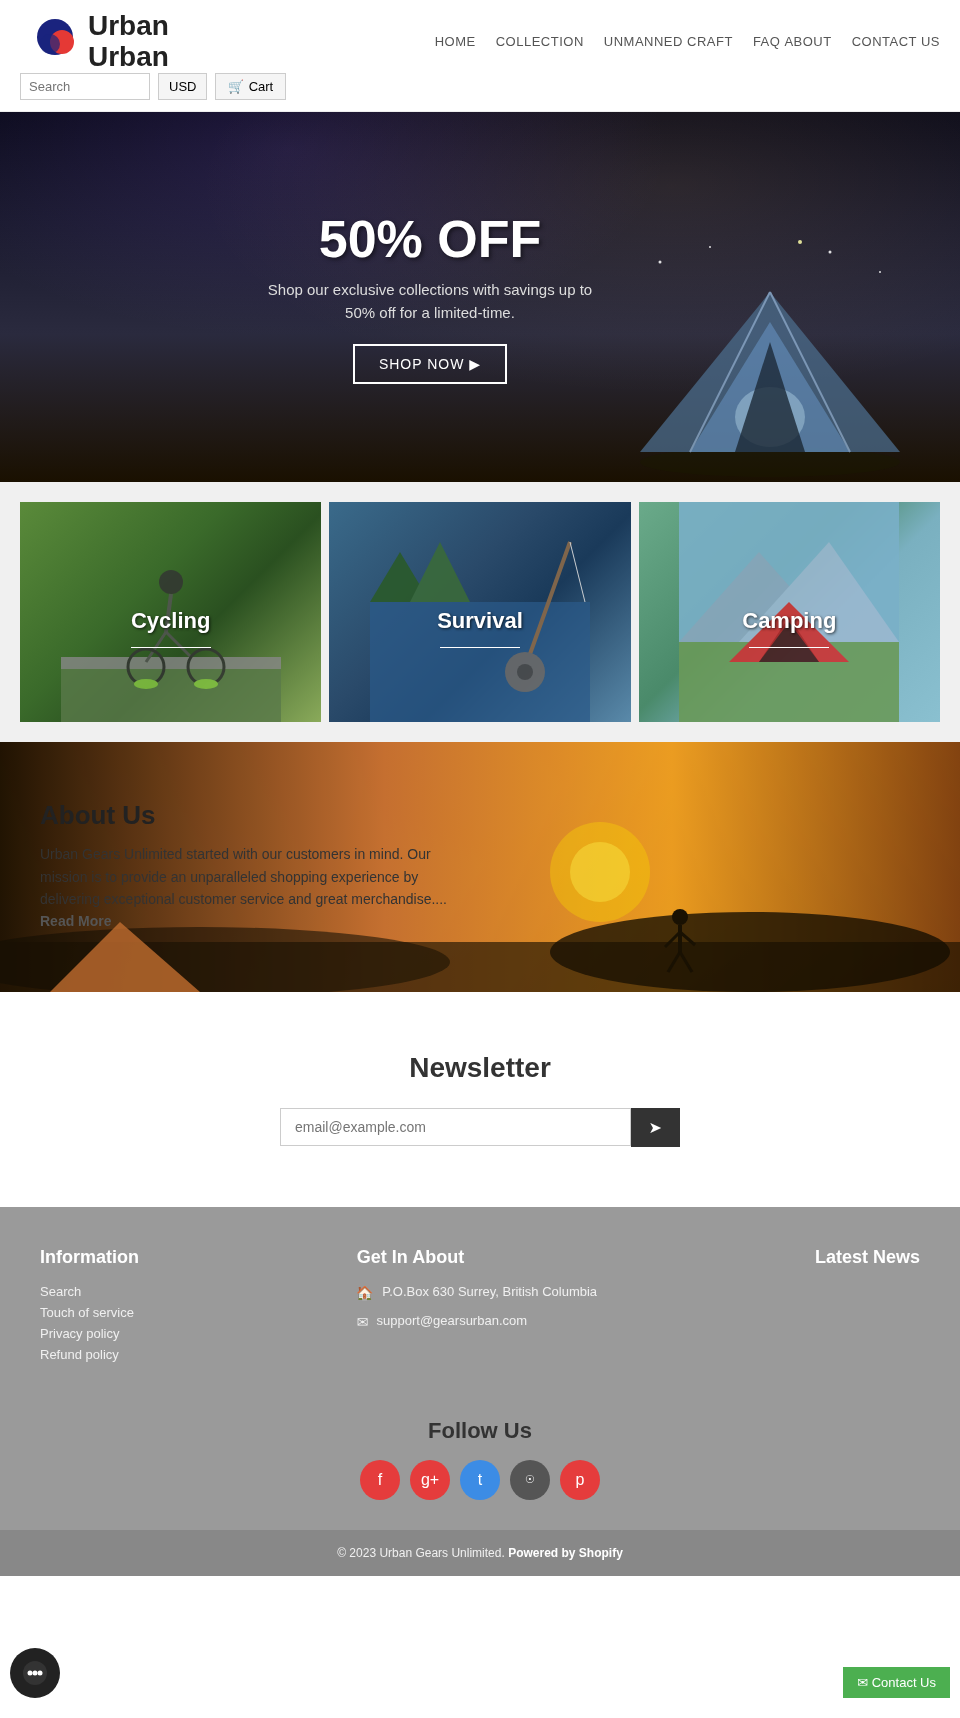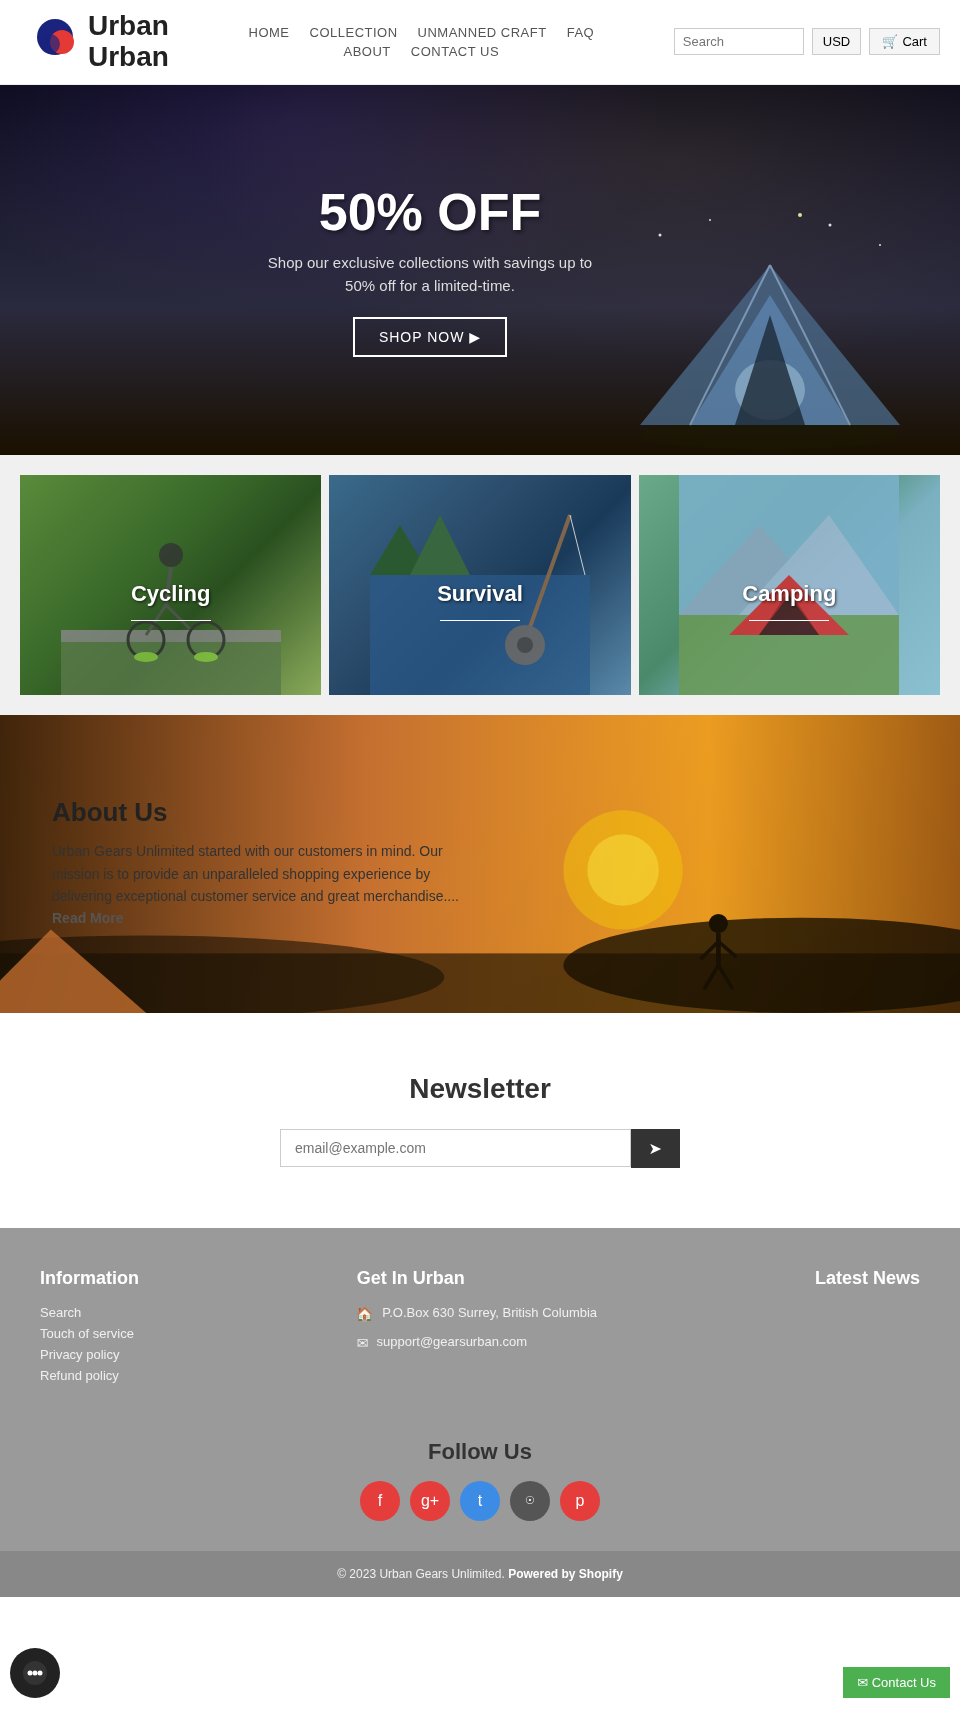--- a/index.html
+++ b/index.html
@@ -26,21 +26,21 @@
       position: relative;
     }
     .logo-text {
       font-size: 28px;
       font-weight: bold;
       color: #222;
       line-height: 1.1;
     }
     .nav-area {
       display: flex;
-      flex-direction: column;
+      flex-direction: row;
       align-items: center;
       gap: 4px;
     }
     .nav-top, .nav-bottom {
       display: flex;
       gap: 20px;
     }
     .nav-area a {
       text-decoration: none;
       color: #555;
@@ -180,27 +180,27 @@
       left: 50%;
       transform: translateX(-50%);
       width: 80px;
       height: 1px;
       background: #fff;
     }
 
     
     .about-section {
       width: 100%;
-      height: 298px;
+      height: 250px;
       background: linear-gradient(to right, rgba(0,0,0,0.5) 0%, rgba(0,0,0,0.2) 50%, rgba(0,0,0,0.1) 100%),
                   linear-gradient(135deg, #c87030 0%, #e89050 30%, #f0a040 50%, #d08020 70%, #805010 100%);
       position: relative;
       display: flex;
       align-items: center;
-      padding: 52px;
+      padding: 40px;
     }
     .about-content {
       max-width: 420px;
       z-index: 2;
     }
     .about-title {
       font-size: 26px;
       font-weight: bold;
       color: #222;
       margin-bottom: 12px;
@@ -564,21 +564,21 @@
 
     <div class="footer-col">
       <h3>Information</h3>
       <a href="#">Search</a>
       <a href="#">Touch of service</a>
       <a href="#">Privacy policy</a>
       <a href="#">Refund policy</a>
     </div>
 
     <div class="footer-col">
-      <h3>Get In Urban</h3>
+      <h3>Get In About</h3>
       <div class="footer-contact-item">
         <span class="footer-contact-icon">🏠</span>
         <span>P.O.Box 630 Surrey, British Columbia</span>
       </div>
       <div class="footer-contact-item">
         <span class="footer-contact-icon">✉</span>
         <a href="#" style="color:#f0f0f0;">support@gearsurban.com</a>
       </div>
     </div>
 

